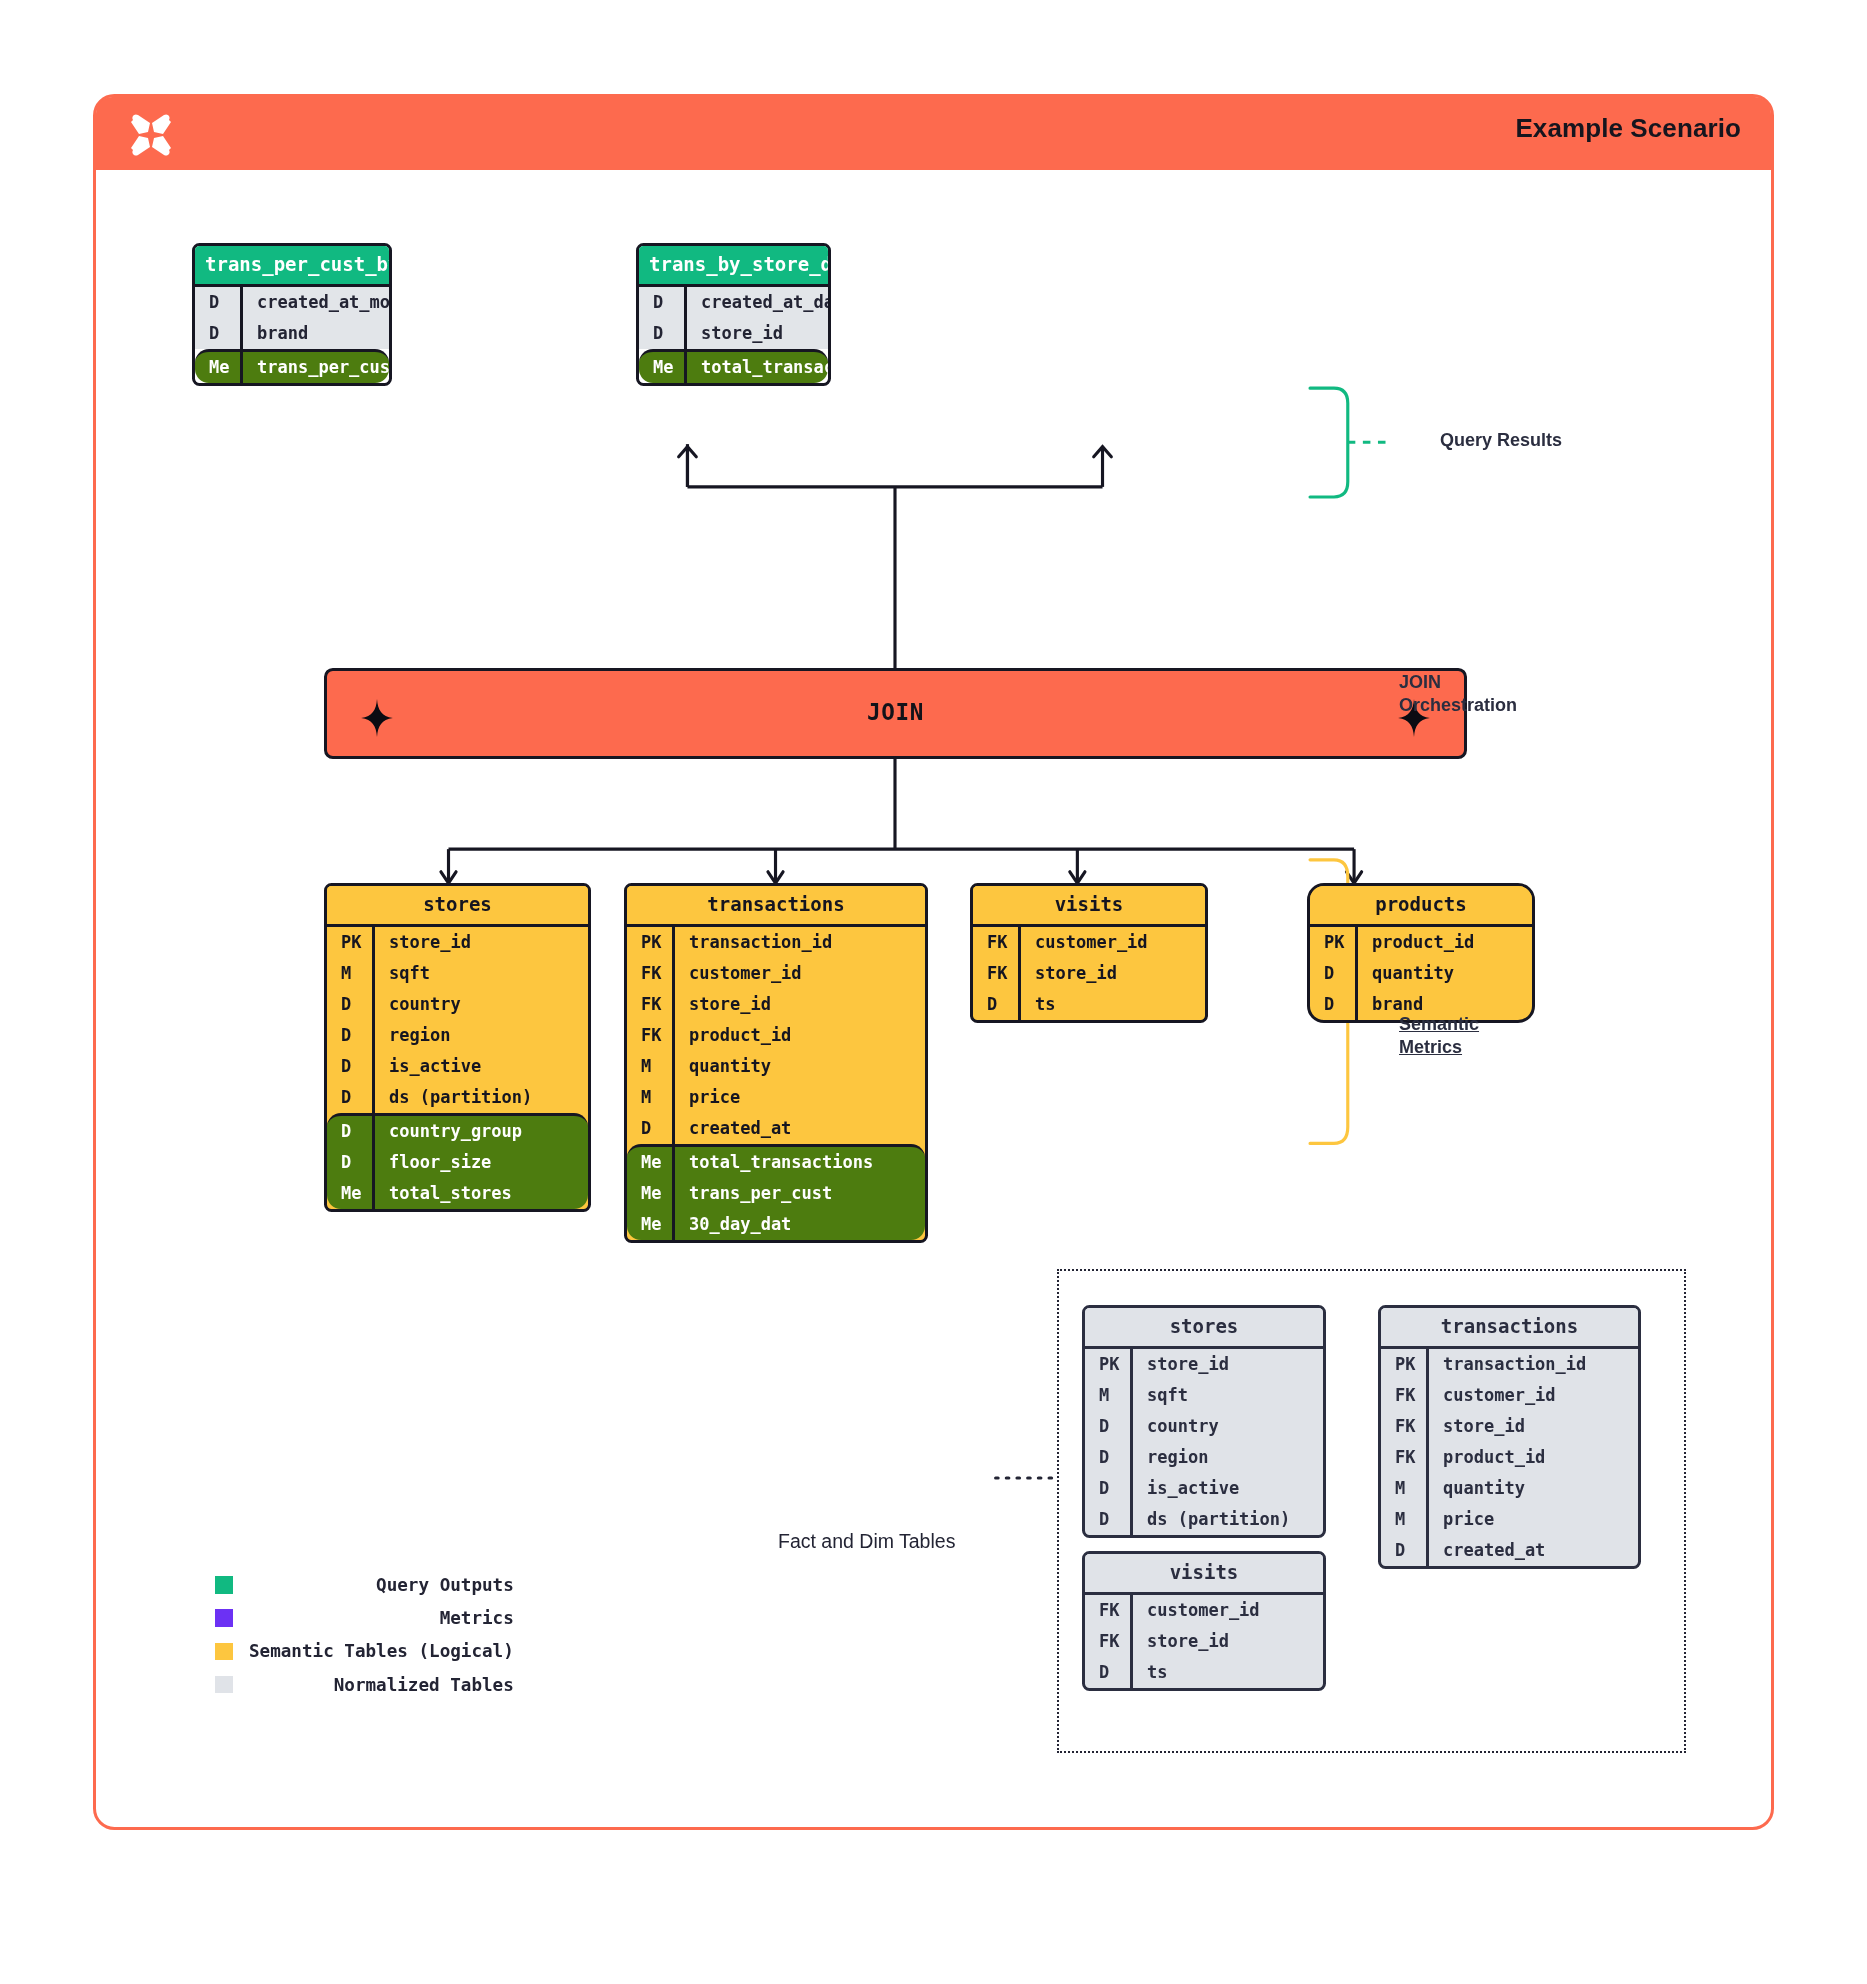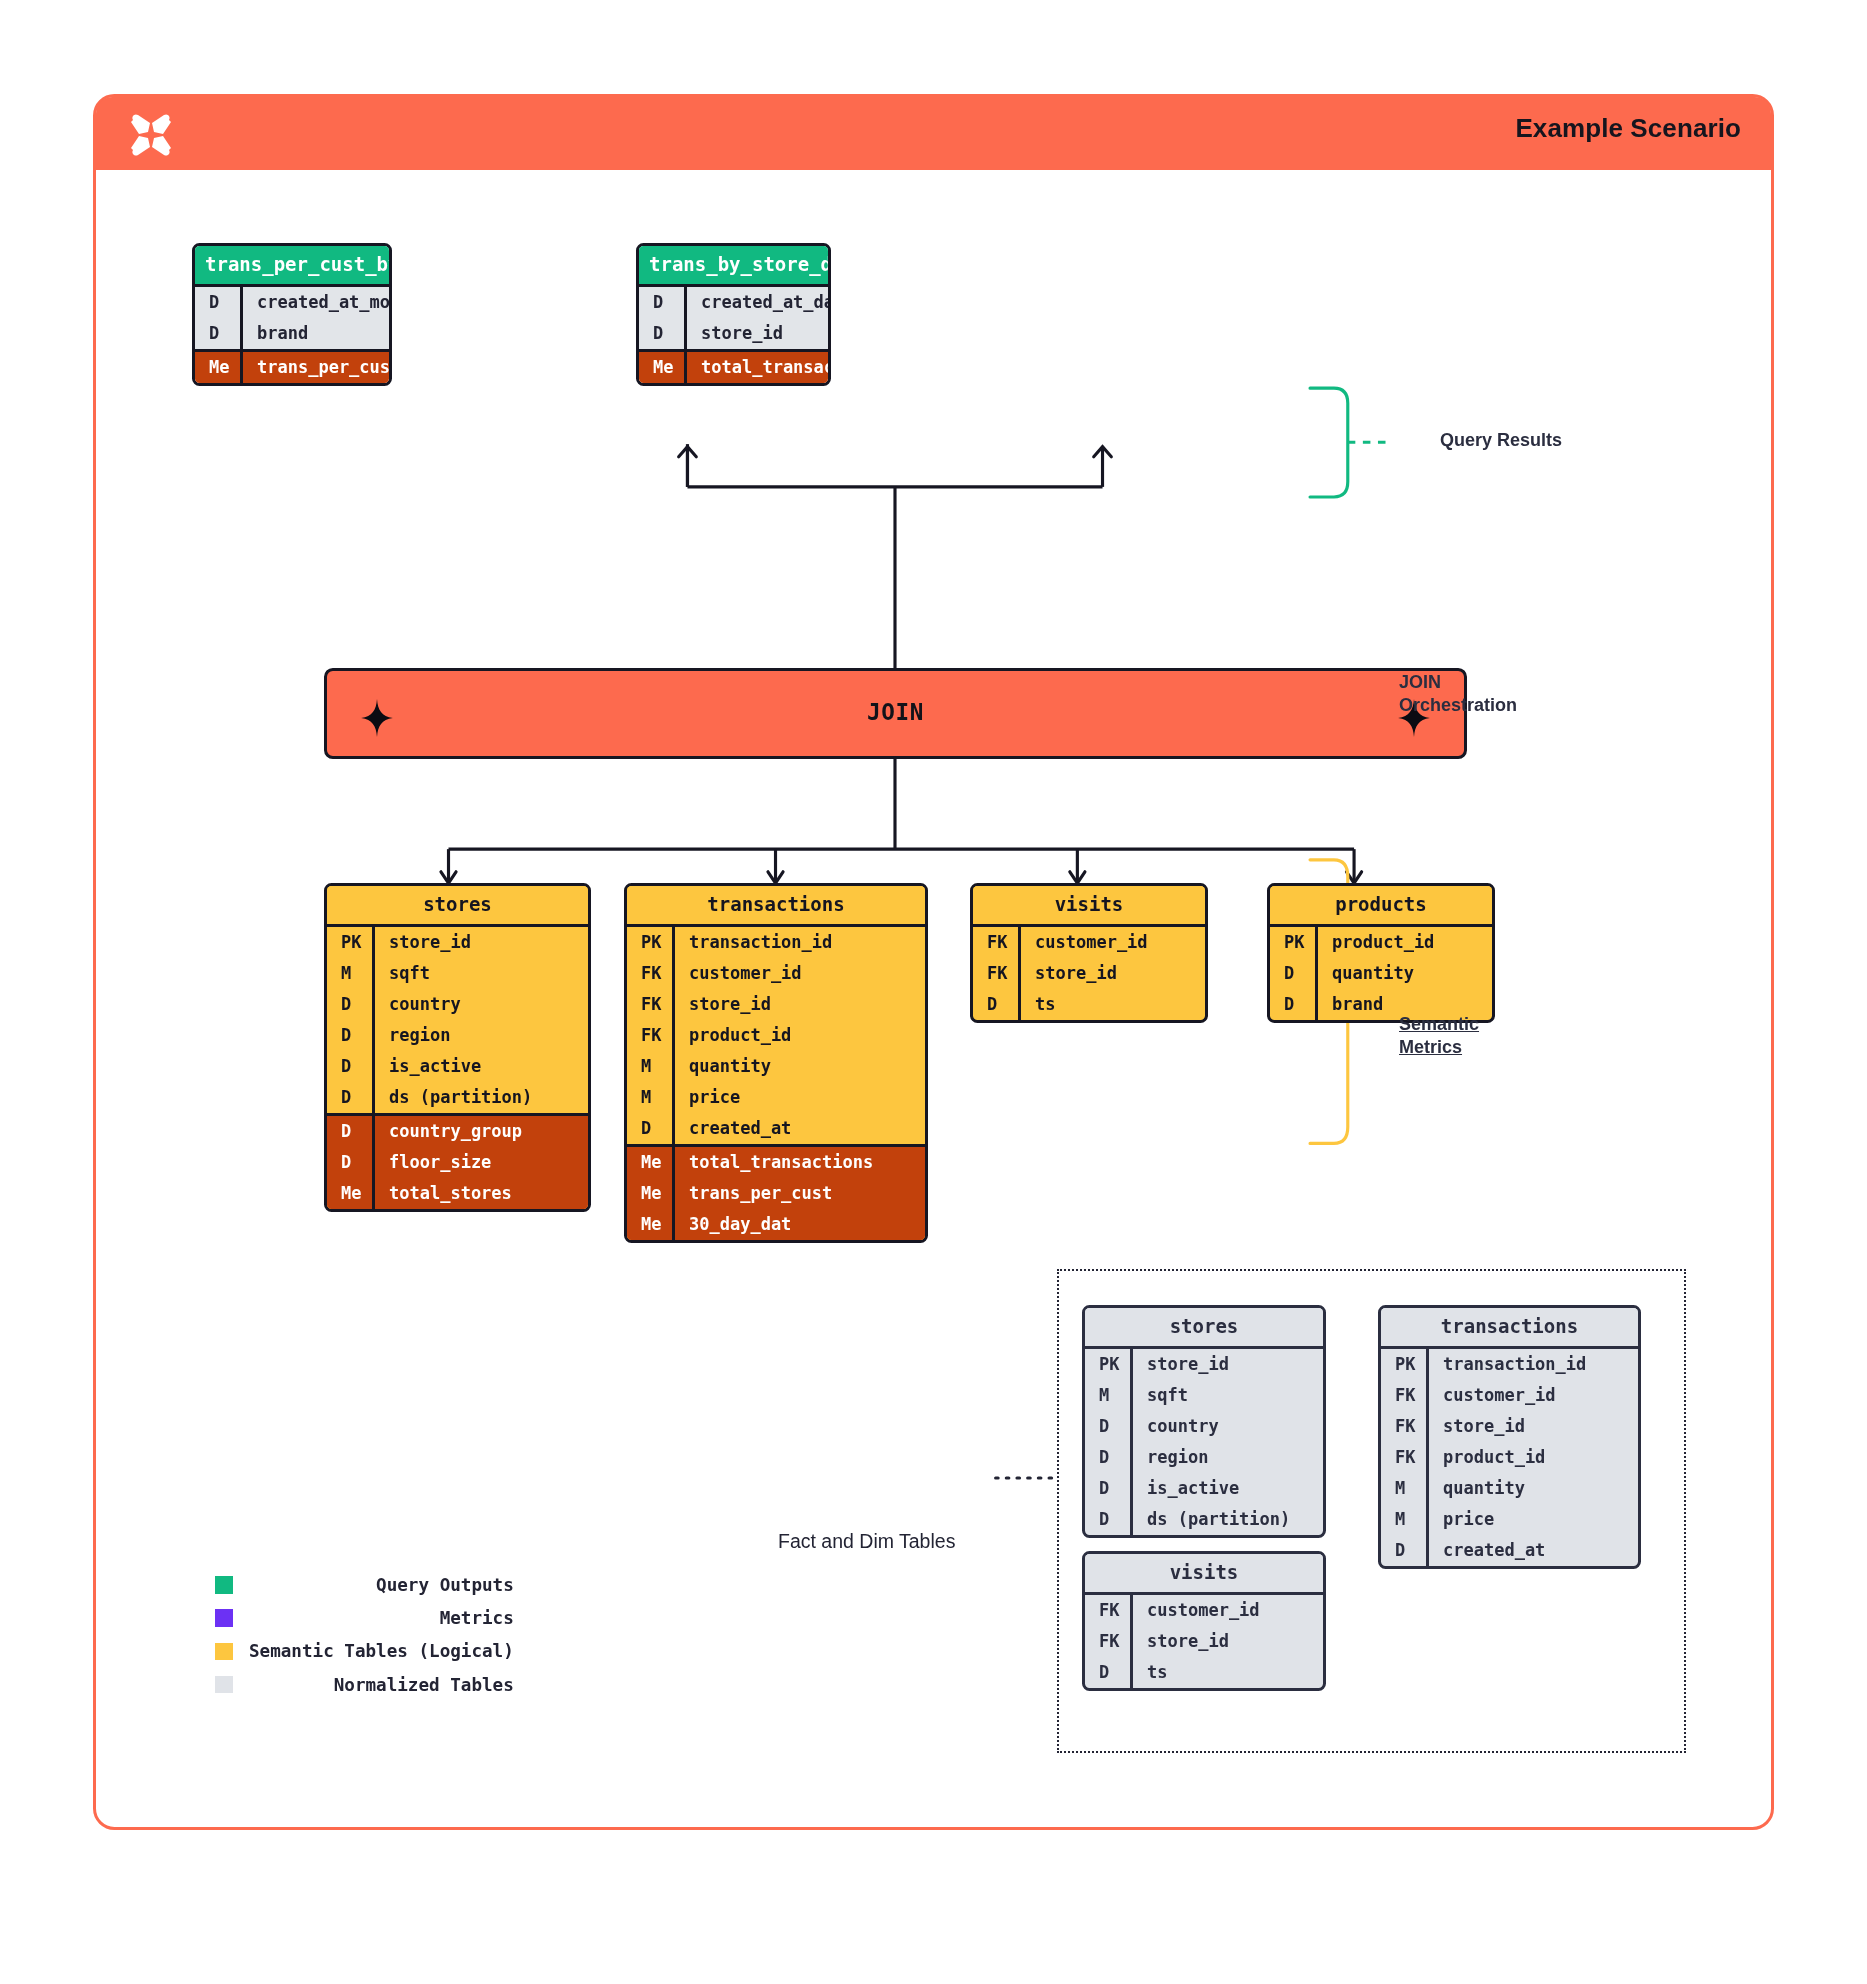--- a/index.html
+++ b/index.html
@@ -25,21 +25,21 @@
   .row{display:flex;align-items:center;font-size:17px;font-weight:bold;line-height:1;}
   .row .k{width:45px;flex:0 0 45px;text-align:left;padding:7px 0 7px 14px;box-sizing:border-box;}
   .row .v{flex:1;padding:7px 11.3px 7px 14px;box-sizing:border-box;border-left:3.1px solid #161622;}
   .sect{}
   .sect.gap{border-top:3.1px solid #161622;}
 
   
   .green .ttl{background:#11B981;color:#ffffff;}
   .grey  {background:#E2E5E9;color:#232434;}
   .grey .k,.grey .v{color:#232434;}
-  .purple{background:#c2410c;}
+  .purple{background:#4d7c0f;border-radius:14px;}
   .purple .k,.purple .v{color:#ffffff;}
   .yellow{background:#FDC63F;color:#151520;}
   .yellow .ttl{background:#FDC63F;color:#151520;}
   .norm{background:#E0E3E8;border-color:#2B2E40;color:#2B2E40;}
   .norm .ttl{background:#E0E3E8;color:#2B2E40;}
   .norm .rows{border-top-color:#2B2E40;}
   .norm .row .v{border-left-color:#2B2E40;}
 
   
   #join{position:absolute;left:228px;top:571px;width:1143px;height:91px;
@@ -294,21 +294,21 @@
           <span class="k">FK</span>
           <span class="v">store_id</span>
         </div>
       <div class="row">
           <span class="k">D</span>
           <span class="v">ts</span>
         </div>
     </div>
   </div>
 
-  <div class="tbl yellow" style="left:1171px;top:786px;width:228px;">
+  <div class="tbl yellow" style="left:1211px;top:786px;width:228px;border-radius:17px;">
     <div class="ttl">products</div>
     <div class="rows sect">
       <div class="row">
           <span class="k">PK</span>
           <span class="v">product_id</span>
         </div>
       <div class="row">
           <span class="k">D</span>
           <span class="v">quantity</span>
         </div>

